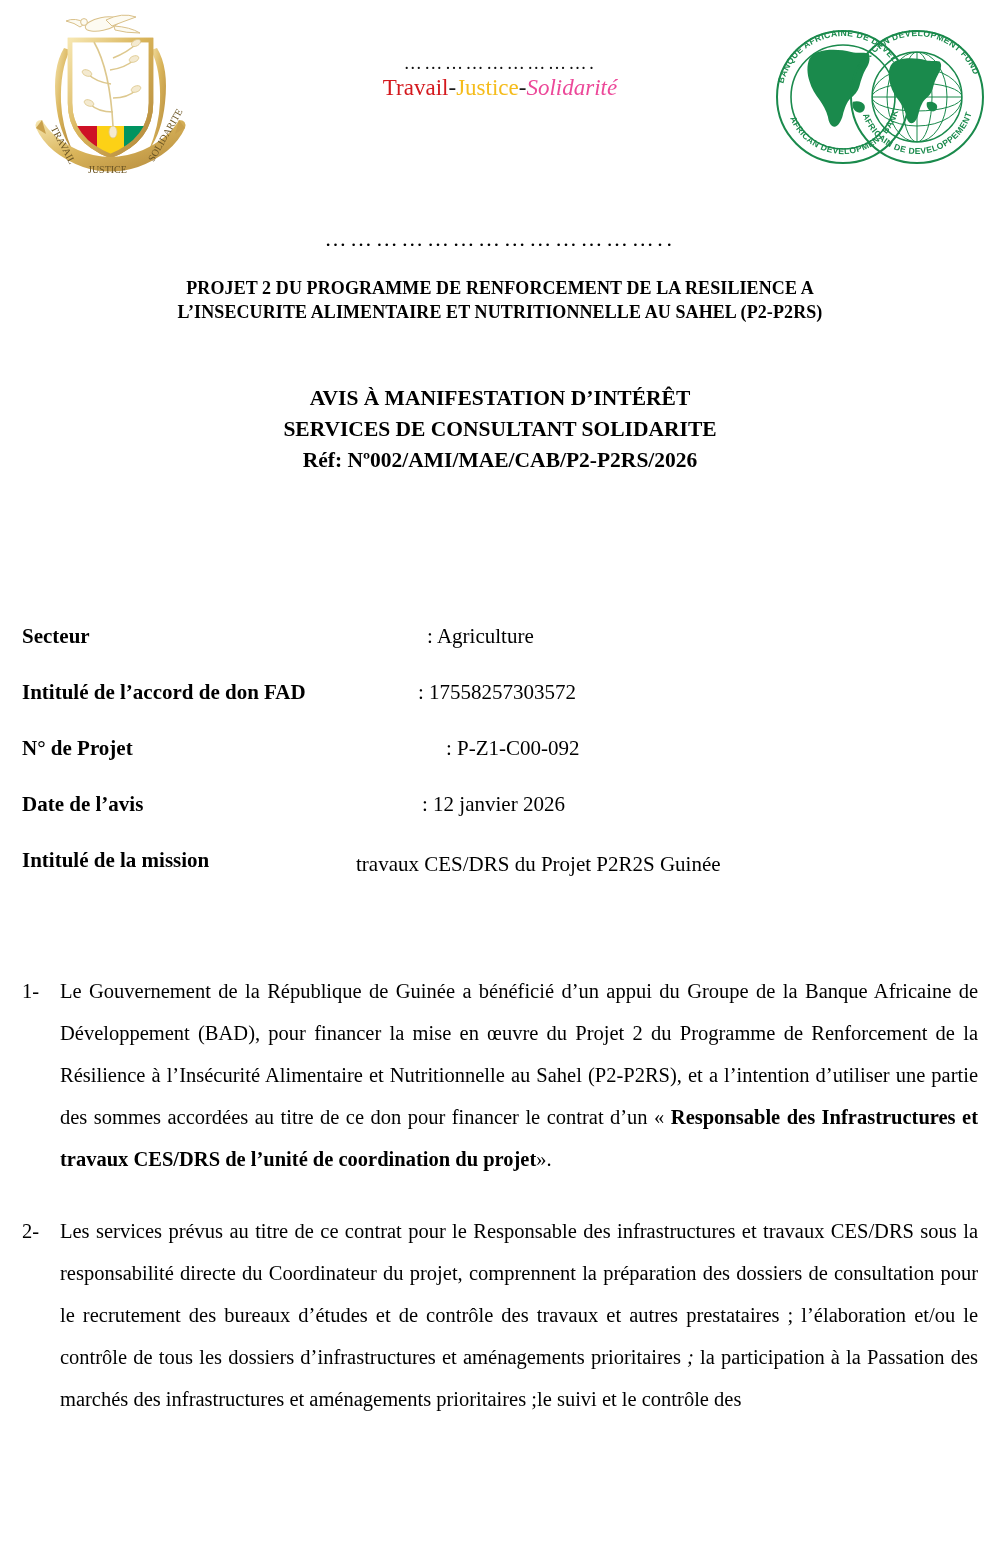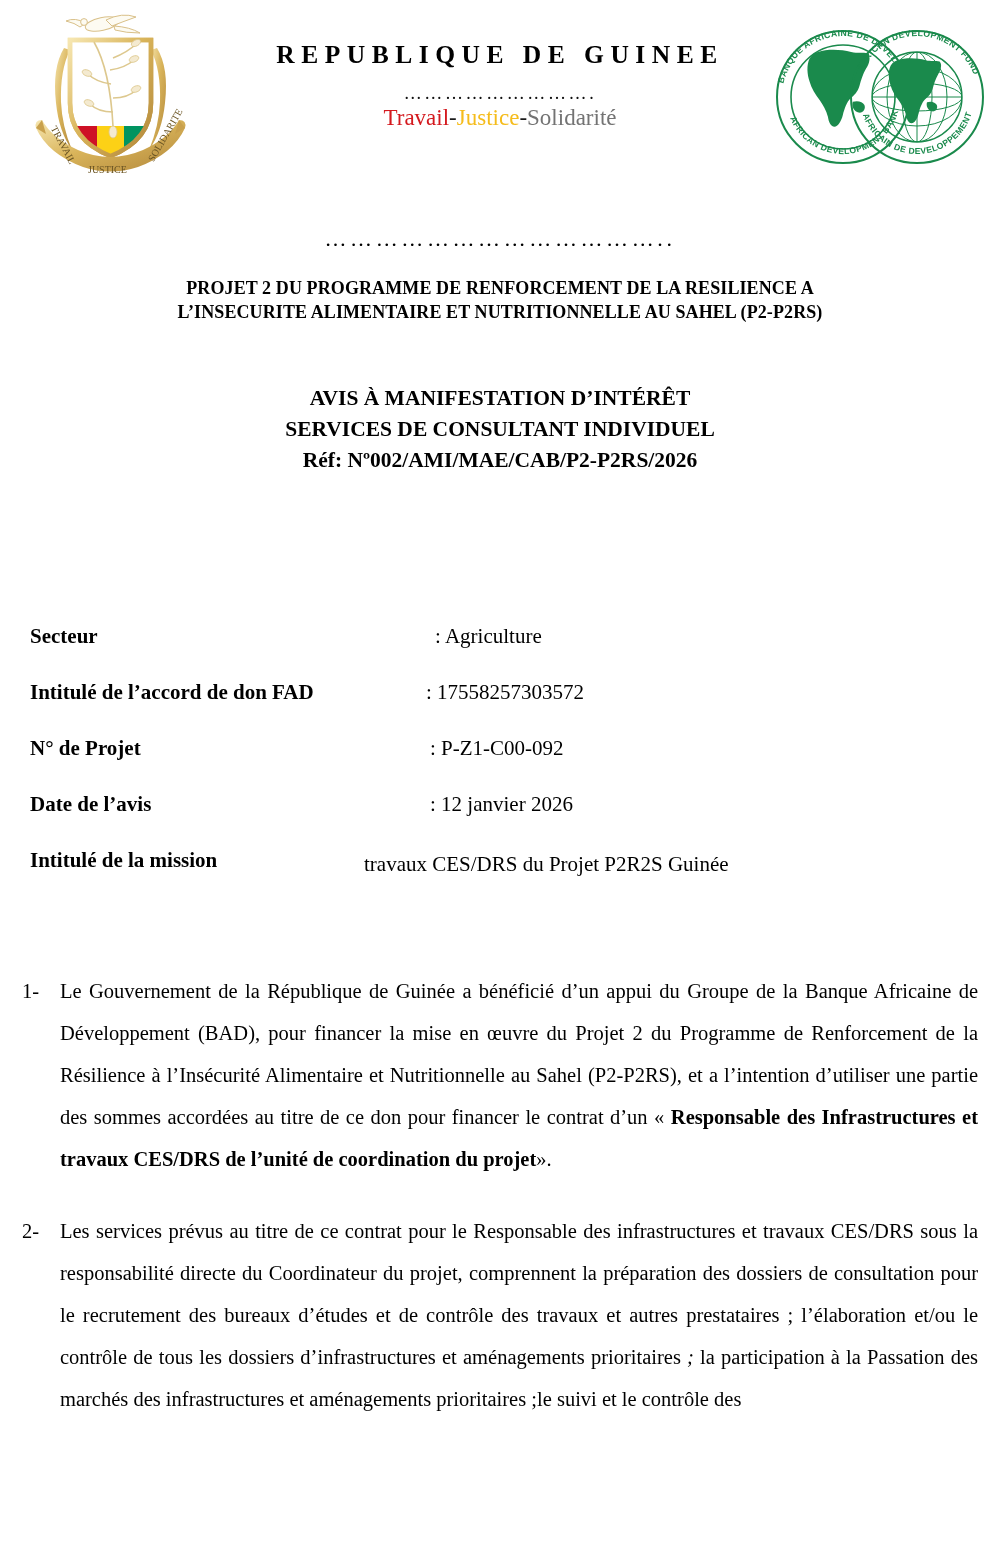--- a/index.html
+++ b/index.html
@@ -62,21 +62,21 @@
     color: #111;
     font-family: "Liberation Serif", serif;
   }
   .motto {
     margin-top: 3px;
     font-size: 23px;
     font-family: "Liberation Serif", "DejaVu Serif", serif;
   }
   .motto .t-travail { color: #d4191e; }
   .motto .t-justice { color: #f5bc1b; }
-  .motto .t-solidarite { color: #737373; }
+  .motto .t-solidarite { color: #ec4899; font-style: italic; }
   .motto .t-sep { color: #1a1a1a; }
 
   
   .ministry {
     text-align: center;
     font-size: 25px;
     font-weight: bold;
     margin-top: 10px;
     letter-spacing: 0.2px;
   }
@@ -102,40 +102,40 @@
     text-align: center;
     margin-top: 58px;
     font-size: 21.5px;
     font-weight: bold;
     line-height: 1.45;
   }
 
   
   .meta {
     margin-top: 148px;
-    padding-left: 30px;
+    padding-left: 22px;
   }
   .meta-row {
     position: relative;
     min-height: 56px;
     font-size: 21px;
   }
   .meta-label {
     font-weight: bold;
     display: inline-block;
   }
   .meta-value {
     position: absolute;
     top: 0;
     font-weight: normal;
     white-space: nowrap;
   }
   .meta-value.v-sector   { left: 405px; }
   .meta-value.v-fad      { left: 396px; }
-  .meta-value.v-project  { left: 400px; text-align: right; }
+  .meta-value.v-project  { left: 424px; text-align: right; }
   .meta-value.v-date     { left: 400px; }
   .meta-value.v-mission  { left: 412px; white-space: normal; width: 565px; }
   .meta-row.row-mission  { min-height: 92px; }
   .mission-line2 {
     display: block;
     margin-left: -78px;
     margin-top: 4px;
   }
 
   
@@ -217,21 +217,20 @@
         <path d="M24 112 L18 120 L28 126 Z" fill="#c9a14d"></path>
         <path d="M161 112 L167 120 L157 126 Z" fill="#c9a14d"></path>
 
         <text font-family="Liberation Serif, serif" font-size="10" fill="#6b5524" transform="rotate(62 40 130)" x="28" y="132">TRAVAIL</text>
         <text font-family="Liberation Serif, serif" font-size="10" fill="#6b5524" x="70" y="165">JUSTICE</text>
         <text font-family="Liberation Serif, serif" font-size="10" fill="#6b5524" transform="rotate(-60 146 128)" x="118" y="132">SOLIDARITE</text>
       </svg>
     </div>
 
     <div class="header-center">
-      <div class="republic-title">REPUBLIQUE DE GUINEE</div>
       <div class="dots-small">……………………….</div>
       <div class="motto">
         <span class="t-travail">Travail</span><span class="t-sep">-</span><span class="t-justice">Justice</span><span class="t-sep">-</span><span class="t-solidarite">Solidarité</span>
       </div>
     </div>
 
     <div class="afdb-logos">
       <svg viewBox="0 0 216 142" width="216" height="142" aria-hidden="true">
         <defs>
           <path id="arcTopL" d="M 10 71 A 61 61 0 0 1 132 71"></path>
@@ -292,21 +291,21 @@
 
   <div class="dots-wide">…………………………………..</div>
 
   <div class="project-title">
     <div>PROJET 2 DU PROGRAMME DE RENFORCEMENT DE LA RESILIENCE A</div>
     <div>L’INSECURITE ALIMENTAIRE ET NUTRITIONNELLE AU SAHEL (P2-P2RS)</div>
   </div>
 
   <div class="avis-block">
     <div>AVIS À MANIFESTATION D’INTÉRÊT</div>
-    <div>SERVICES DE CONSULTANT INDIVIDUEL</div>
+    <div>SERVICES DE CONSULTANT SOLIDARITE</div>
     <div>Réf: Nº002/AMI/MAE/CAB/P2-P2RS/2026</div>
   </div>
 
   <div class="meta">
 
     <div class="meta-row">
       <span class="meta-label">Secteur</span>
       <span class="meta-value v-sector">: Agriculture</span>
     </div>
 

